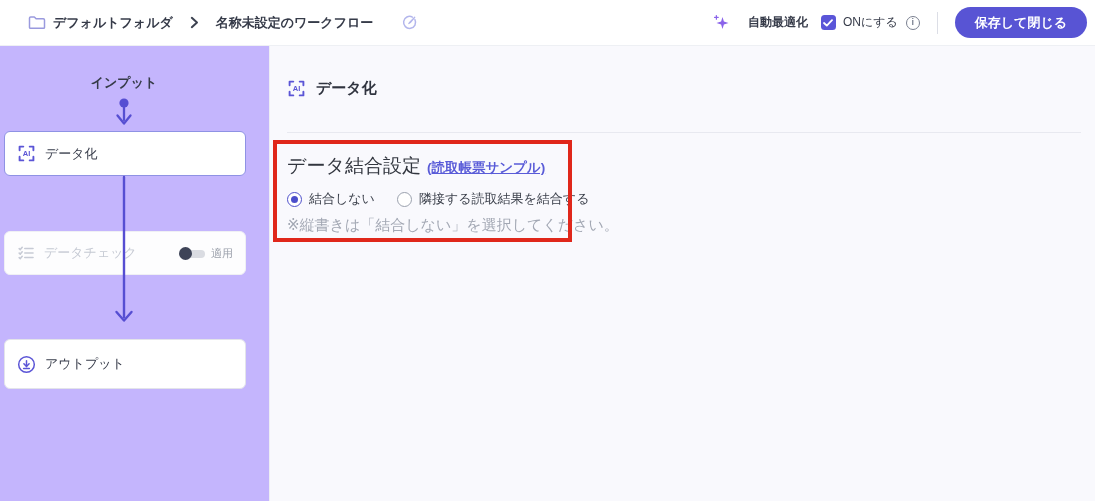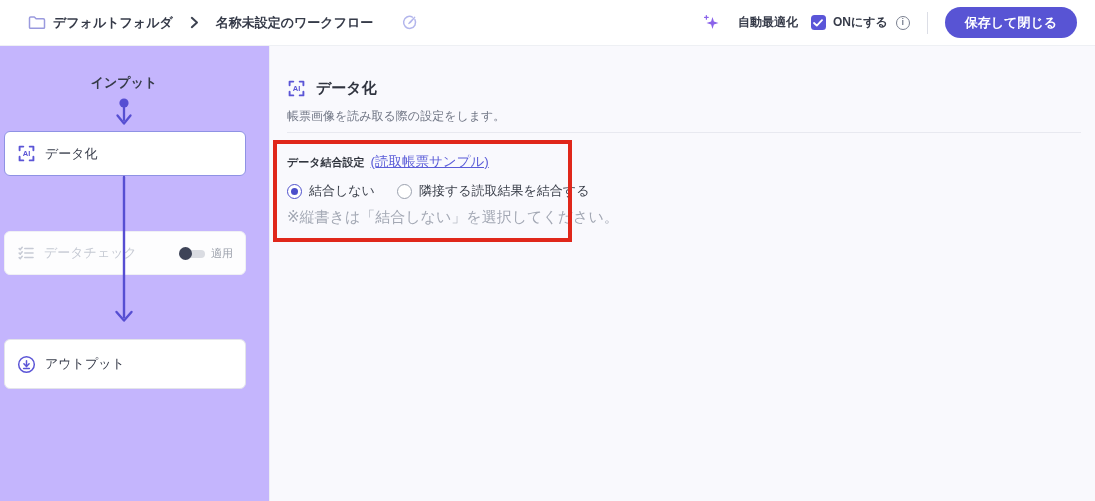--- a/index.html
+++ b/index.html
@@ -7,36 +7,36 @@
   body {
     font-family:"Liberation Sans","DejaVu Sans",sans-serif;
     background:#ffffff; position:relative; overflow:hidden;
     color:#363b49;
   }
 
   
   .topbar {
     position:absolute; left:0; top:0; width:1095px; height:46px;
     background:#ffffff; border-bottom:1px solid #eef0f4;
-    display:flex; align-items:center; padding:0 18px 0 28px;
+    display:flex; align-items:center; padding:0 8px 0 28px;
   }
   .crumb { display:flex; align-items:center; }
   .crumb-label { font-size:13px; font-weight:700; color:#363b49; margin-left:7px; white-space:nowrap; }
   .crumb-chevron { margin:0 17px; display:flex; align-items:center; }
   .wf-title { font-size:13px; font-weight:700; color:#363b49; white-space:nowrap; }
   .edit-ic { margin-left:28px; display:flex; align-items:center; }
 
   .topbar-right { margin-left:auto; display:flex; align-items:center; }
   .sparkle { display:flex; align-items:center; }
   .auto-label { font-size:12px; font-weight:700; color:#363b49; margin-left:18px; white-space:nowrap; }
   .chkbox {
     width:15px; height:15px; border-radius:3.5px; background:#5a55d8;
     margin-left:13px; display:flex; align-items:center; justify-content:center;
   }
-  .on-label { font-size:12px; font-weight:700; color:#363b49; margin-left:7px; white-space:nowrap; }
+  .on-label { font-size:12px; font-weight:400; color:#363b49; margin-left:7px; white-space:nowrap; }
   .info-ic {
     width:14px; height:14px; border:1.2px solid #7a8090; border-radius:50%;
     margin-left:8px; display:flex; align-items:center; justify-content:center;
     font-size:9px; font-weight:700; color:#7a8090; line-height:1;
   }
   .tb-divider { width:1px; height:22px; background:#dcdee6; margin:0 17px; }
   .save-btn {
     min-width:112px; height:31px; border:none; border-radius:16px;
     background:#5854d4; color:#ffffff; font-size:13px; font-weight:700;
     font-family:inherit; padding:0 20px; cursor:pointer; white-space:nowrap;
@@ -73,23 +73,23 @@
     position:absolute; left:270px; top:46px; width:825px; height:455px;
     background:#f9f9fd;
   }
   .main-header { position:absolute; left:17px; top:33px; display:flex; align-items:center; }
   .main-title { font-size:15px; font-weight:700; color:#30343f; margin-left:10px; white-space:nowrap; }
   .main-sub { position:absolute; left:17px; top:62px; font-size:12px; color:#6f7584; white-space:nowrap; }
   .h-divider { position:absolute; left:17px; right:14px; top:86px; height:1px; background:#e8e9f0; }
 
   .section { position:absolute; left:17px; top:107px; }
   .section-heading-row { display:flex; align-items:baseline; }
-  .section-heading { font-size:11px; font-weight:700; color:#32363f; white-space:nowrap; }
+  .section-heading { font-size:19px; font-weight:400; color:#32363f; white-space:nowrap; }
   .sample-link {
-    font-size:13.5px; font-weight:400; color:#5a5cd8; text-decoration:underline;
+    font-size:13.5px; font-weight:700; color:#5a5cd8; text-decoration:underline;
     margin-left:6px; cursor:pointer; white-space:nowrap;
   }
   .radio-row { display:flex; align-items:center; margin-top:11px; }
   .radio-item { display:flex; align-items:center; cursor:pointer; }
   .radio-item + .radio-item { margin-left:22px; }
   .radio-circle {
     width:15px; height:15px; border-radius:50%; background:#ffffff; flex:none;
     display:flex; align-items:center; justify-content:center;
   }
   .radio-circle--on { border:1.5px solid #4f51cc; }
@@ -225,21 +225,20 @@
           <path d="M2.6 6.3 L2.6 2.6 L6.3 2.6"></path>
           <path d="M12.7 2.6 L16.4 2.6 L16.4 6.3"></path>
           <path d="M16.4 12.7 L16.4 16.4 L12.7 16.4"></path>
           <path d="M6.3 16.4 L2.6 16.4 L2.6 12.7"></path>
         </g>
         <text x="9.5" y="12.4" text-anchor="middle" font-size="7.5" font-weight="bold" fill="#5b55d6" font-family="Liberation Sans, sans-serif">AI</text>
       </svg>
     </span>
     <span class="main-title">データ化</span>
   </div>
-  <div class="main-sub">帳票画像を読み取る際の設定をします。</div>
   <div class="h-divider"></div>
 
   <div class="section">
     <div class="section-heading-row">
       <span class="section-heading">データ結合設定</span>
       <span class="sample-link">(読取帳票サンプル)</span>
     </div>
     <div class="radio-row">
       <span class="radio-item">
         <span class="radio-circle radio-circle--on"></span>

